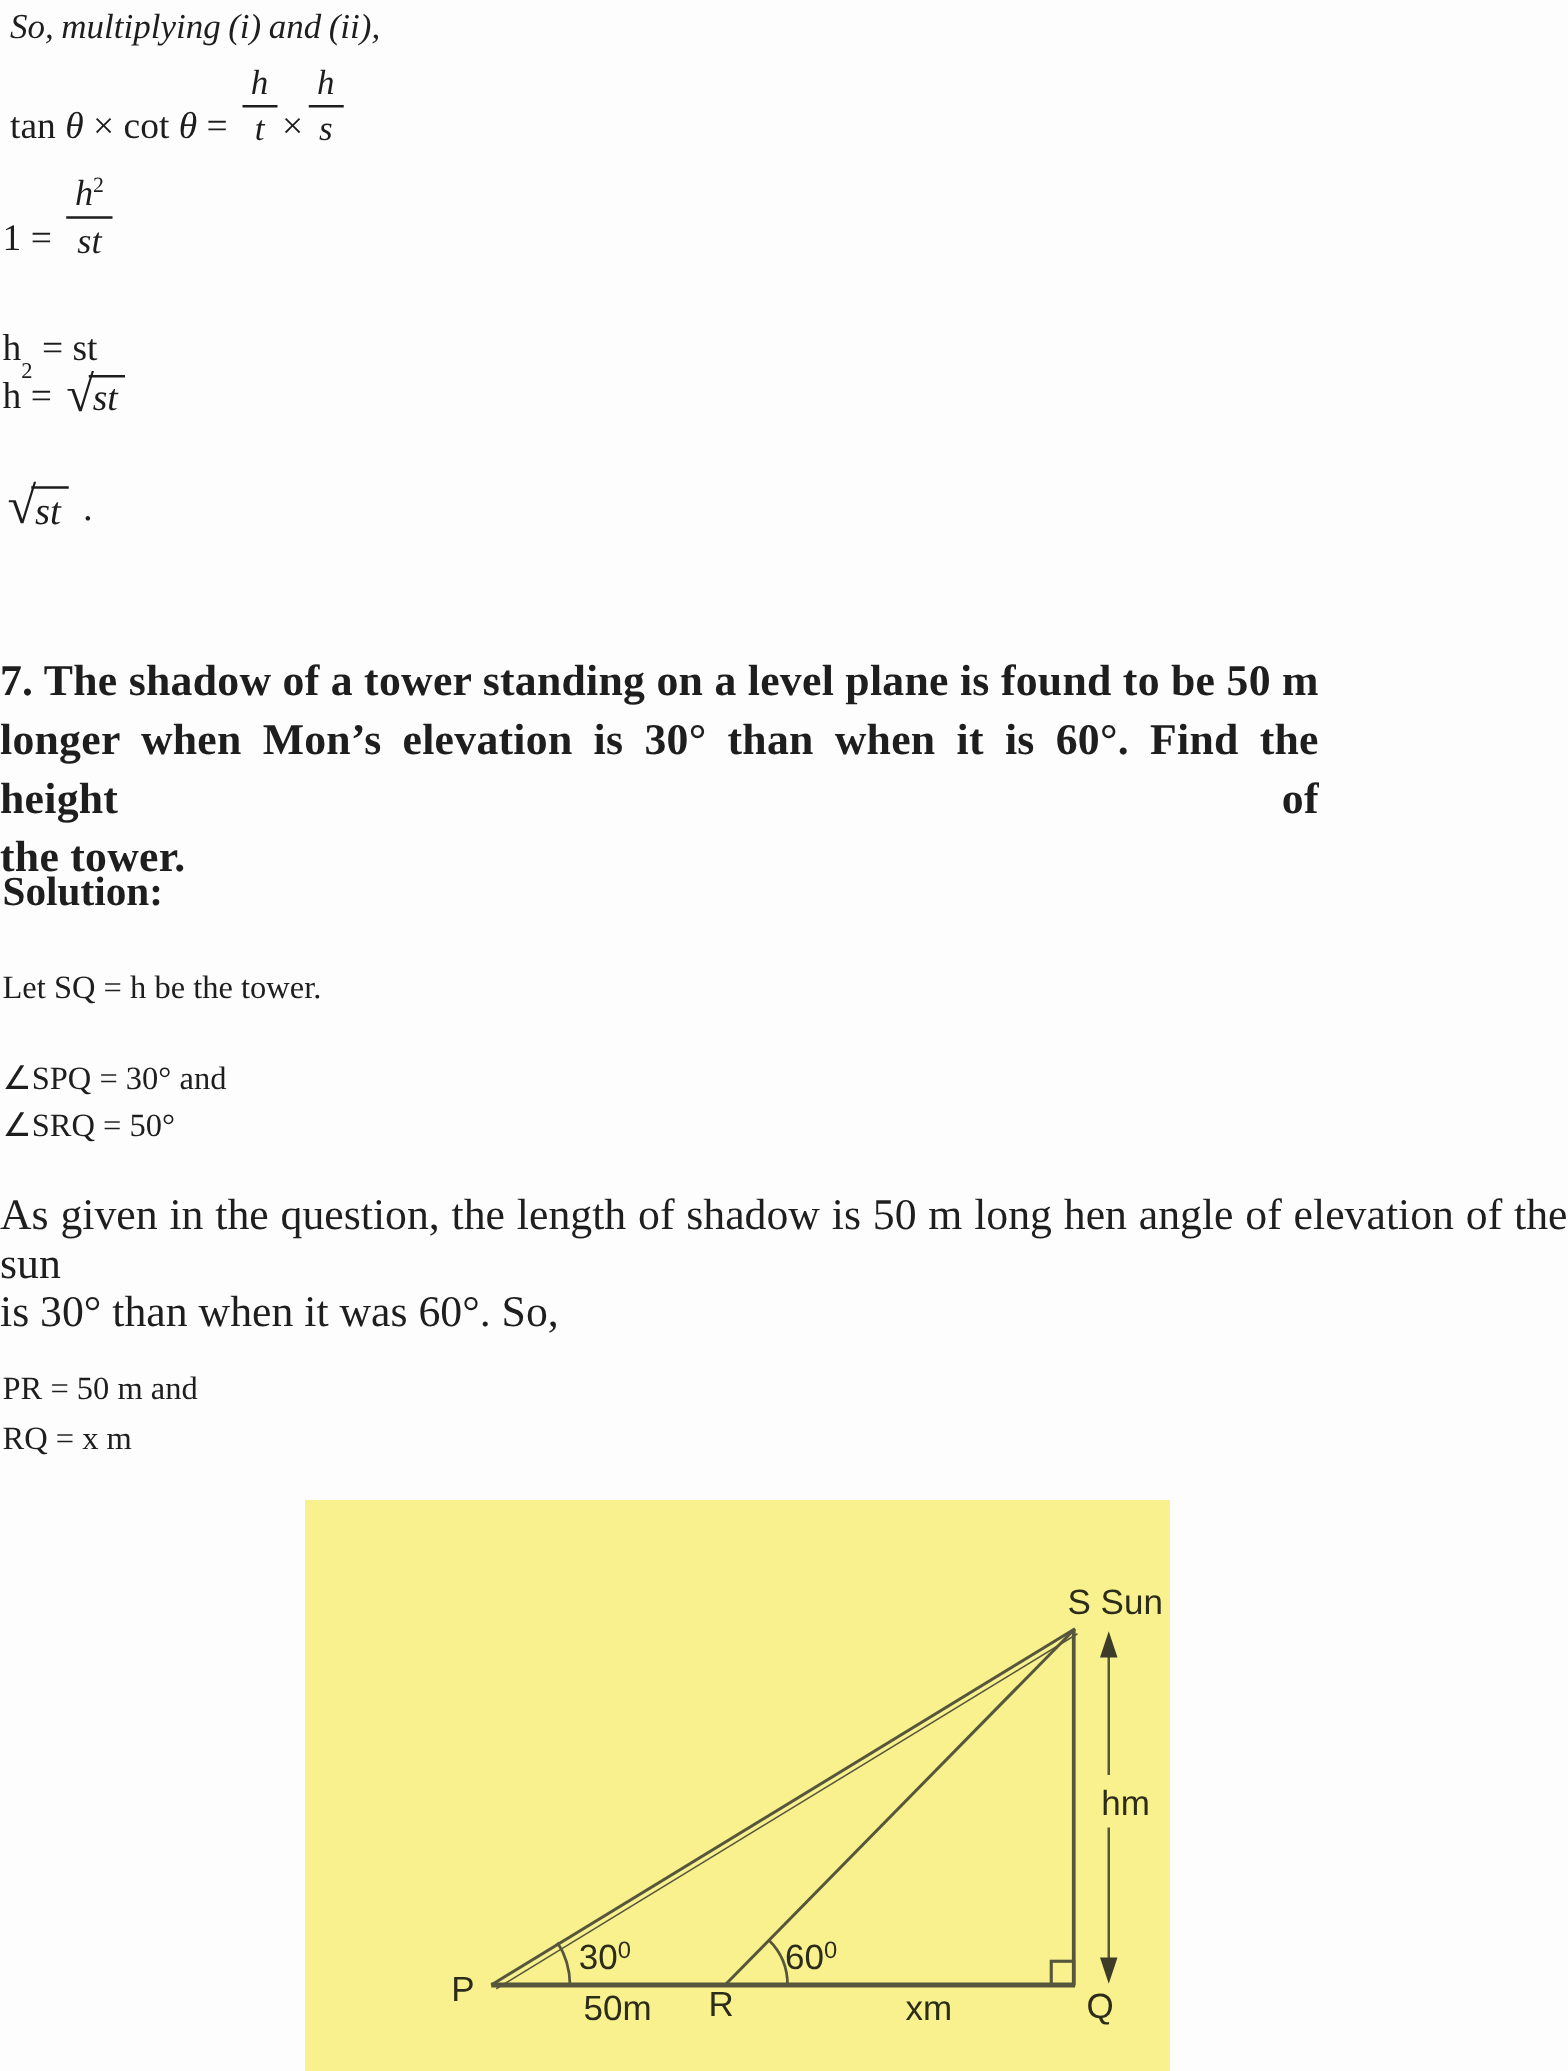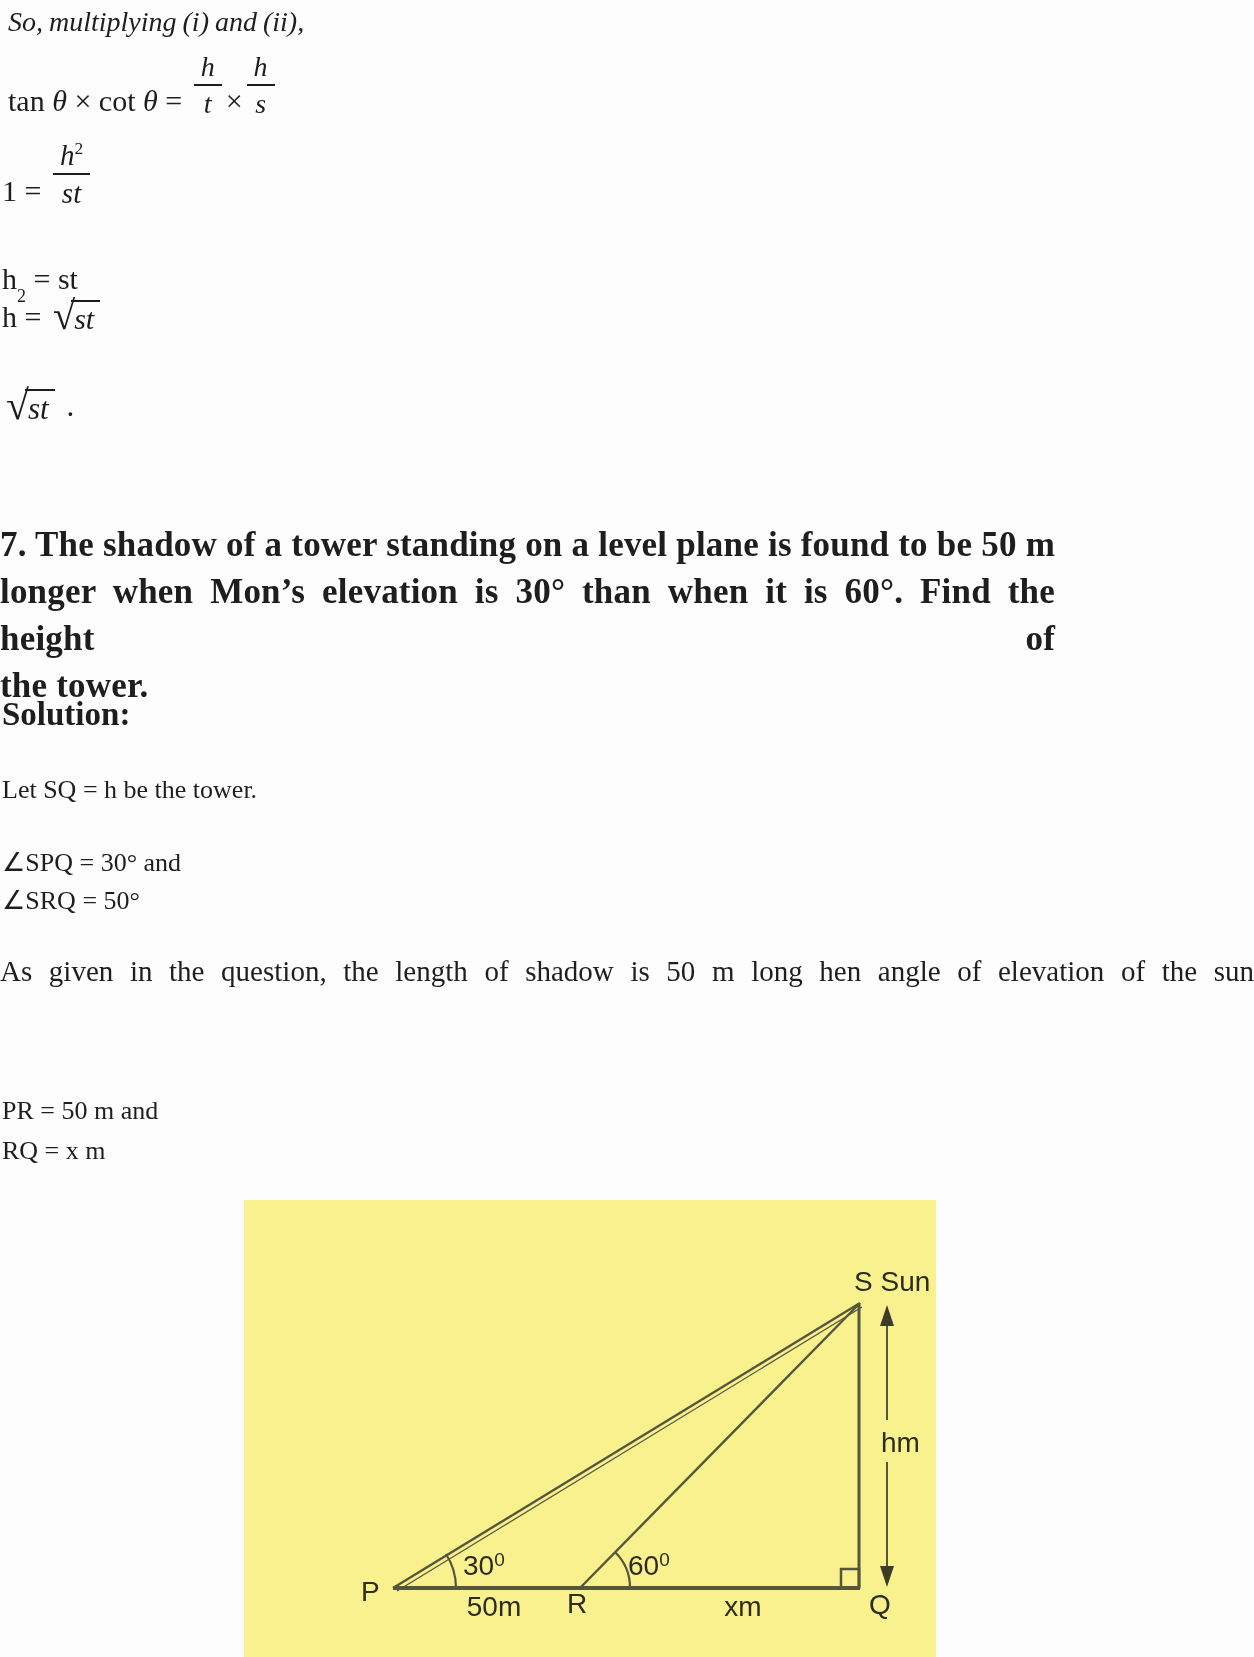--- a/index.html
+++ b/index.html
@@ -12,21 +12,21 @@
   .frac{display:inline-flex;flex-direction:column;align-items:center;text-align:center;margin:0 4px;line-height:1}
   .frac .num{display:block;padding:1px 7px 3px;border-bottom:2.5px solid #1d1d1d;line-height:1}
   .frac .den{display:block;padding-top:4px;line-height:1}
   sup{font-size:0.6em;line-height:0}
   .sqrt{display:inline-flex;align-items:flex-start;margin:0 4px}
   .sqrt .sign{font-size:1.35em;line-height:0.78;margin-right:-4px;font-style:normal}
   .sqrt .rad{border-top:2.5px solid #1d1d1d;padding:2px 6px 0 3px;line-height:1;font-style:italic}
   .q-line{font-weight:bold;font-size:35px;line-height:47px;width:1055px;
           text-align:justify;text-align-last:justify;letter-spacing:0.2px}
   .q-line.last{text-align-last:left}
-  .p-line{font-size:29px;line-height:39px;width:1254px;text-align:justify;text-align-last:justify}
+  .p-line{font-size:35px;line-height:39px;width:1254px;text-align:justify;text-align-last:justify}
   .p-line.last{text-align-last:left}
   .body-line{font-size:26px;line-height:1.15}
   .heading{font-weight:bold;font-size:33px}
   .diagram{position:absolute;left:244px;top:1200px;width:692px;height:457px;background:#f9f08e}
   .diagram svg{display:block}
   .dtext{font-family:"Liberation Sans","DejaVu Sans",sans-serif;font-size:28px;fill:#2c2c1a}
 </style>
 </head>
 <body>
 
@@ -87,20 +87,21 @@
 
 <div class="abs heading" style="left:2px;top:696px">Solution:</div>
 
 <div class="abs body-line" style="left:2px;top:775px">Let SQ = h be the tower.</div>
 
 <div class="abs body-line" style="left:2px;top:848px">∠SPQ = 30° and</div>
 <div class="abs body-line" style="left:2px;top:886px">∠SRQ = 50°</div>
 
 <div class="abs" style="left:0;top:952px">
   <div class="p-line">As given in the question, the length of shadow is 50 m long hen angle of elevation of the sun</div>
+  <div class="p-line last">is 30° than when it was 60°. So,</div>
 </div>
 
 <div class="abs body-line" style="left:2px;top:1096px">PR = 50 m and</div>
 <div class="abs body-line" style="left:2px;top:1136px">RQ = x m</div>
 
 <div class="diagram">
   <svg viewBox="0 0 768 457" width="768" height="457">
     <g stroke="#56563c" fill="none">
       <line x1="149" y1="388" x2="616" y2="388" stroke-width="4"></line>
       <line x1="149" y1="388" x2="616" y2="103" stroke-width="2.4"></line>

